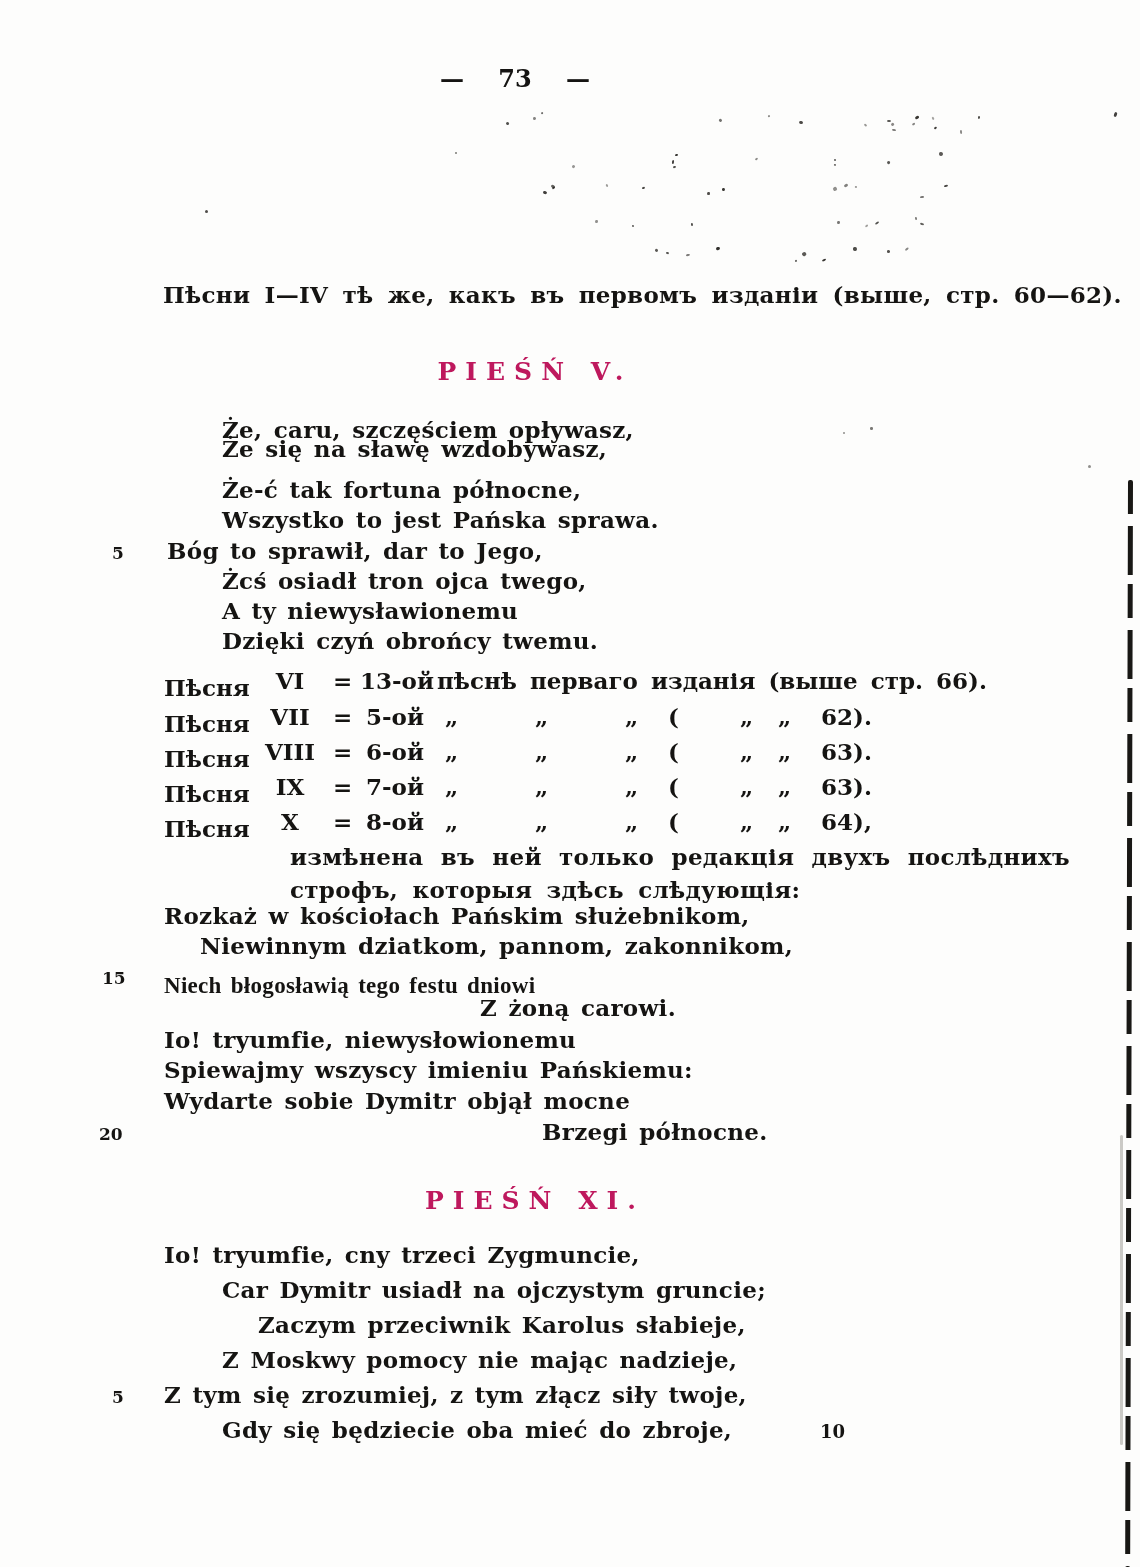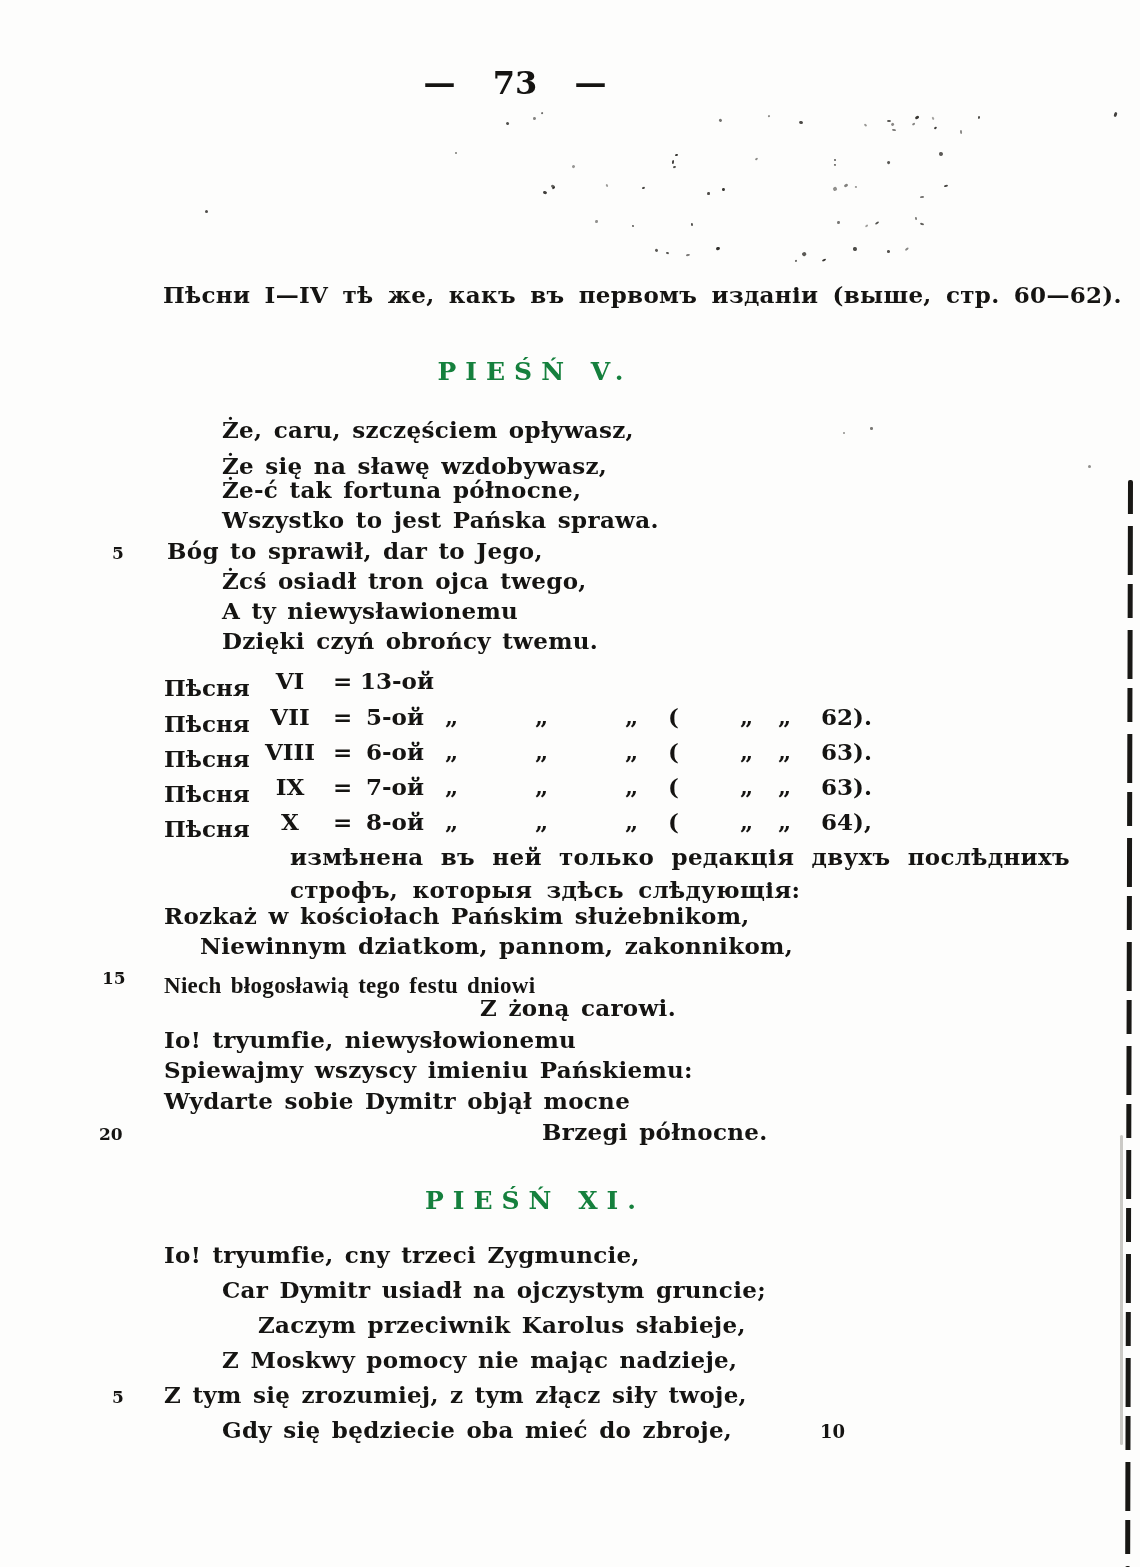--- a/index.html
+++ b/index.html
@@ -13,25 +13,25 @@
     font-weight:700;font-size:23px;line-height:26px;
     color:#151412;letter-spacing:.3px;word-spacing:3px;
   }
   .cyr{word-spacing:6px;}
   .note{word-spacing:9px;}
   .margin-no{
     position:absolute;font-weight:700;font-size:17px;color:#151412;
   }
   .page-head{
     position:absolute;top:64px;left:0;width:1030px;text-align:center;
-    font-weight:700;font-size:32px;color:#151412;word-spacing:26px;
+    font-weight:700;font-size:24px;color:#151412;word-spacing:26px;
   }
   .song-title{
     position:absolute;left:0;width:1070px;text-align:center;
-    font-weight:700;font-size:25px;color:#15803d;letter-spacing:9px;
+    font-weight:700;font-size:25px;color:#be185d;letter-spacing:9px;
   }
   .trow{position:absolute;left:0;width:100%;height:30px;}
   .trow span{
     position:absolute;white-space:nowrap;top:0;
     font-weight:700;font-size:23px;color:#151412;word-spacing:5px;
   }
   .c-label{left:164px;margin-top:7px;}
   .c-num{left:250px;width:80px;text-align:center;}
   .c-eq{left:333px;}
   .c-ord{left:360px;width:70px;text-align:center;}
@@ -125,33 +125,34 @@
     <div class="speck" style="left: 1088px; top: 465px; width: 3px; height: 3px; opacity: 0.5; transform: rotate(0deg);"></div>
     <div class="speck" style="left: 843px; top: 432px; width: 2px; height: 2px; opacity: 0.5; transform: rotate(0deg);"></div>
   </div>
 
 <div class="line cyr" style="left:163px;top:282px;">Пѣсни I—IV тѣ же, какъ въ первомъ изданіи (выше, стр. 60—62).</div>
 
 <div class="song-title" style="top:357px;">PIEŚŃ V.</div>
 
 <div class="margin-no" style="left:112px;top:543px;">5</div>
 <div class="line" style="left:222px;top:417px;">Że, caru, szczęściem opływasz,</div>
-<div class="line" style="left:222px;top:453px;">Że się na sławę wzdobywasz,</div>
+<div class="line" style="left:222px;top:436px;">Że się na sławę wzdobywasz,</div>
 <div class="line" style="left:222px;top:477px;">Że-ć tak fortuna północne,</div>
 <div class="line" style="left:222px;top:507px;">Wszystko to jest Pańska sprawa.</div>
 <div class="line" style="left:167px;top:538px;">Bóg to sprawił, dar to Jego,</div>
 <div class="line" style="left:222px;top:568px;">Żcś osiadł tron ojca twego,</div>
 <div class="line" style="left:222px;top:598px;">A ty niewysławionemu</div>
 <div class="line" style="left:222px;top:628px;">Dzięki czyń obrońcy twemu.</div>
 
 <div class="trow" style="top:667px;">
   <span class="c-label">Пѣсня</span>
   <span class="c-num">VI</span>
   <span class="c-eq">=</span>
   <span class="c-ord">13-ой</span>
+  <span class="c-rest">пѣснѣ перваго изданія (выше стр. 66).</span>
 </div>
 <div class="trow" style="top:703px;">
   <span class="c-label">Пѣсня</span>
   <span class="c-num">VII</span>
   <span class="c-eq">=</span>
   <span class="c-ord">5-ой</span>
   <span class="c-d1">„</span>
   <span class="c-d2">„</span>
   <span class="c-d3">„</span>
   <span class="c-par">(</span>

